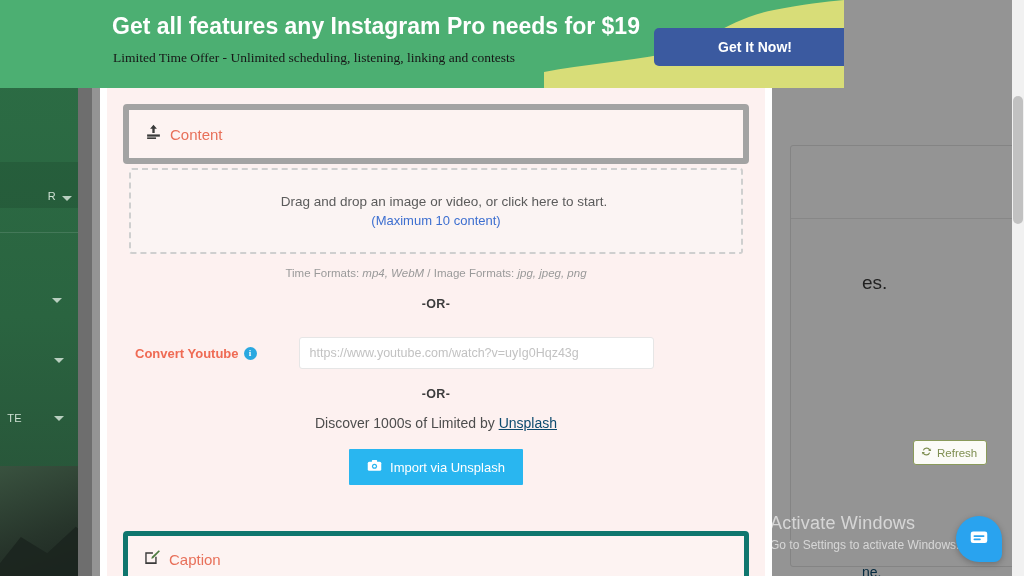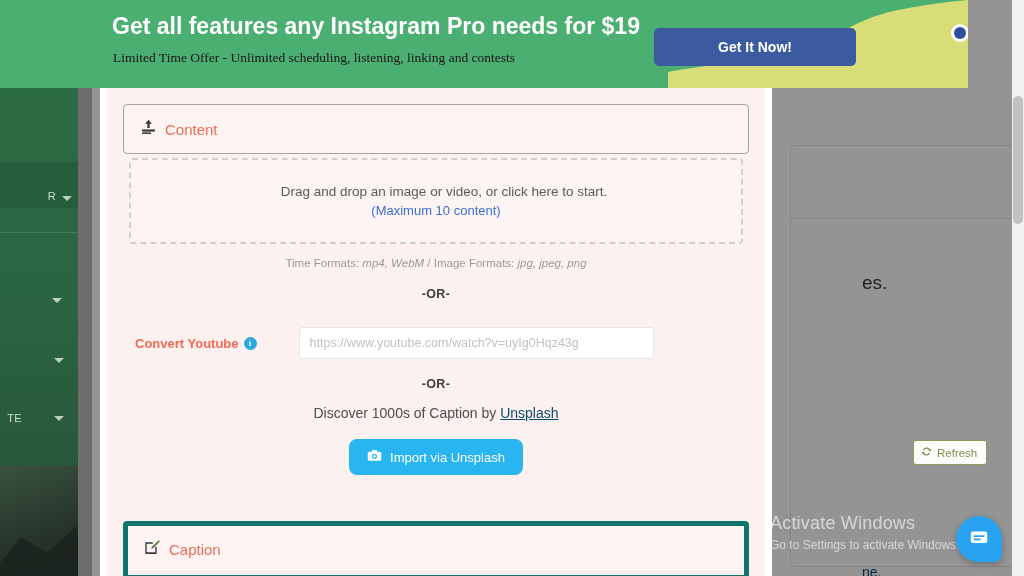--- a/index.html
+++ b/index.html
@@ -201,21 +201,21 @@
     position: absolute;
     left: 7px; top: 88px;
     width: 658px;
     bottom: 0;
     background: #fdf1f0;
   }
   .panel {
     position: relative;
     margin: 16px 16px 0 16px;
     background: #fdf3f2;
-    border: 1px solid #a3a3a3;
+    border: 6px solid #a3a3a3;
     border-radius: 4px;
   }
   .panel-header {
     padding: 14px 16px;
     display: flex;
     align-items: center;
     gap: 8px;
     font-size: 15px;
     color: #e8705a;
   }
@@ -313,21 +313,21 @@
   }
   .unsplash-wrap {
     display: flex;
     justify-content: center;
     margin-top: 18px;
   }
   .unsplash-button {
     background: #29b6f0;
     color: #ffffff;
     border: none;
-    border-radius: 8px;
+    border-radius: 1px;
     font-size: 13px;
     padding: 9px 18px;
     display: flex;
     align-items: center;
     gap: 8px;
     font-family: "Liberation Sans", sans-serif;
   }
 
   .caption-panel {
     margin: 20px 16px 4px 16px;
@@ -341,21 +341,21 @@
     align-items: center;
     gap: 8px;
     font-size: 15px;
     color: #e8705a;
   }
 
   
   #promo-banner {
     position: absolute;
     left: 0; top: 0;
-    width: 968px; height: 88px;
+    width: 844px; height: 88px;
     background: #4caf72;
     overflow: hidden;
     z-index: 20;
   }
   .banner-wave {
     position: absolute;
     right: 0; top: 0;
     width: 300px; height: 88px;
   }
   .banner-dot-outer {
@@ -514,21 +514,21 @@
         <span class="youtube-label">
           <span>Convert Youtube</span>
           <span class="info-icon">i</span>
         </span>
         <input class="youtube-input" type="text" placeholder="https://www.youtube.com/watch?v=uyIg0Hqz43g" style="">
       </div>
 
       <div class="or-sep">-OR-</div>
 
       <div class="discover">
-        <span>Discover 1000s of Caption by </span><a href="#">Unsplash</a>
+        <span>Discover 1000s of Limited by </span><a href="#">Unsplash</a>
       </div>
 
       <div class="unsplash-wrap">
         <button class="unsplash-button">
           <span>
             <svg width="15" height="15" viewBox="0 0 20 20" aria-hidden="true">
               <rect x="1" y="5" width="18" height="12" rx="2" fill="#ffffff"></rect>
               <rect x="6.5" y="2.6" width="7" height="3" rx="1" fill="#ffffff"></rect>
               <circle cx="10" cy="11" r="3.4" fill="#29b6f0"></circle>
               <circle cx="10" cy="11" r="1.7" fill="#ffffff"></circle>

